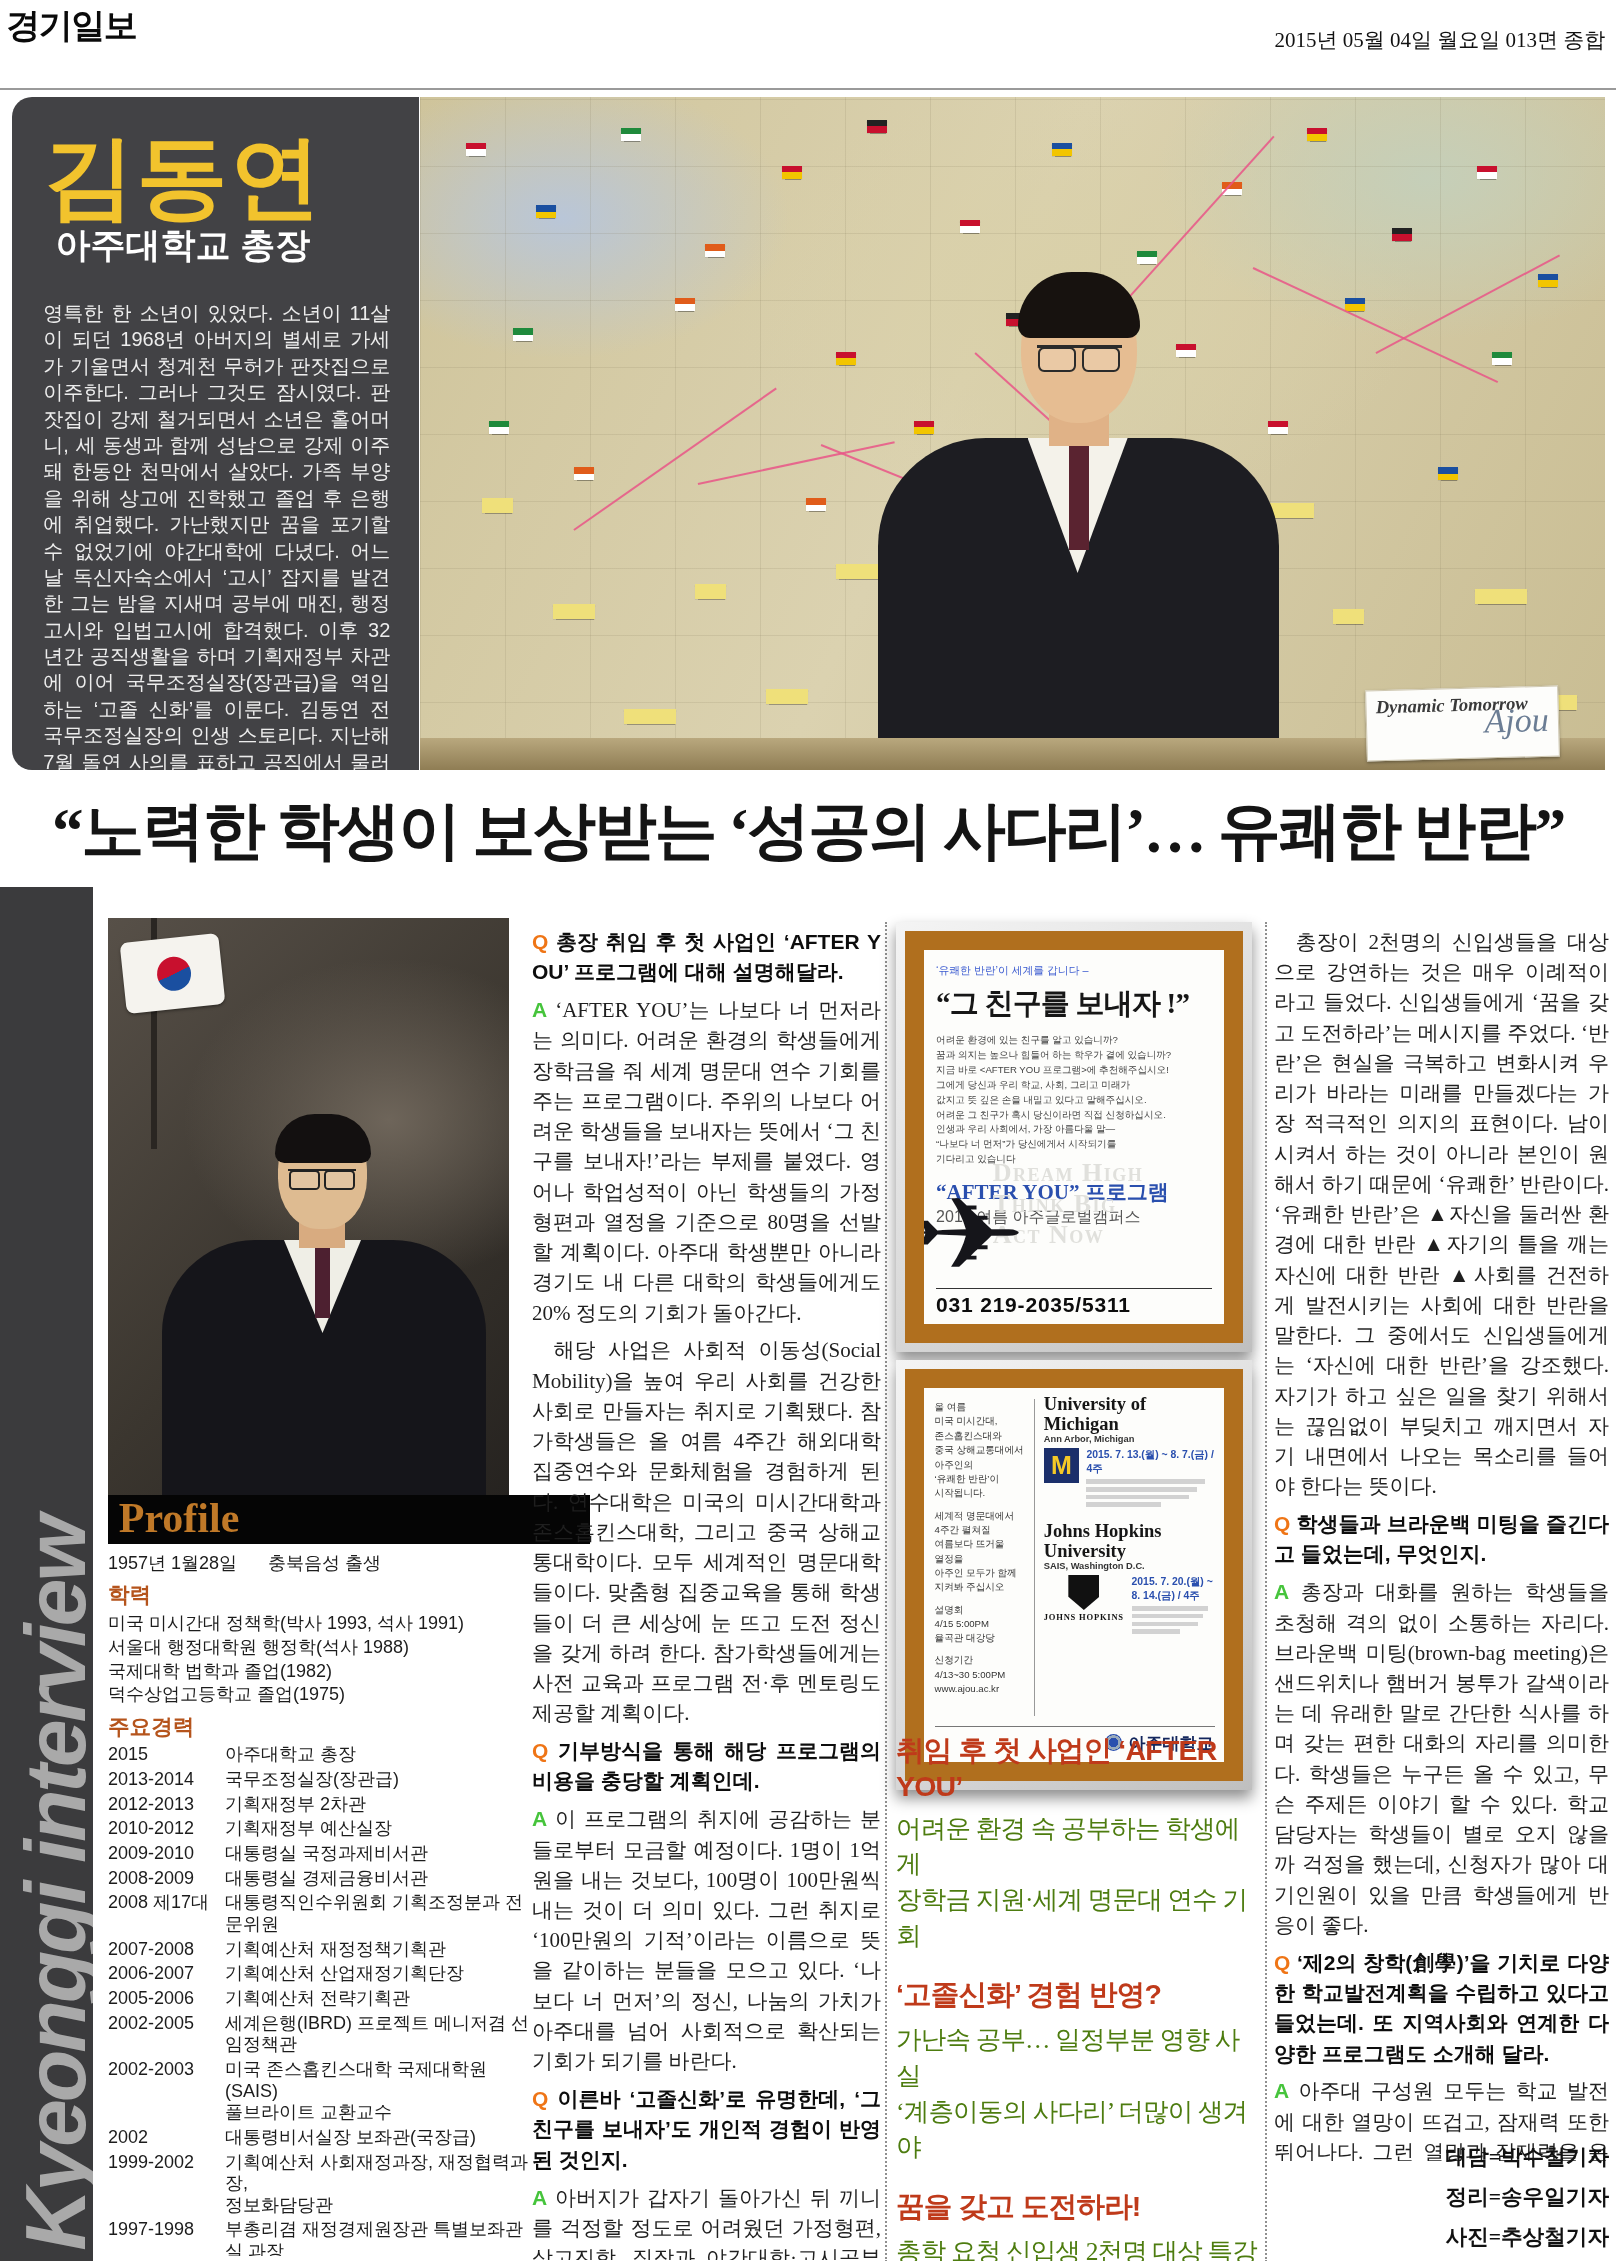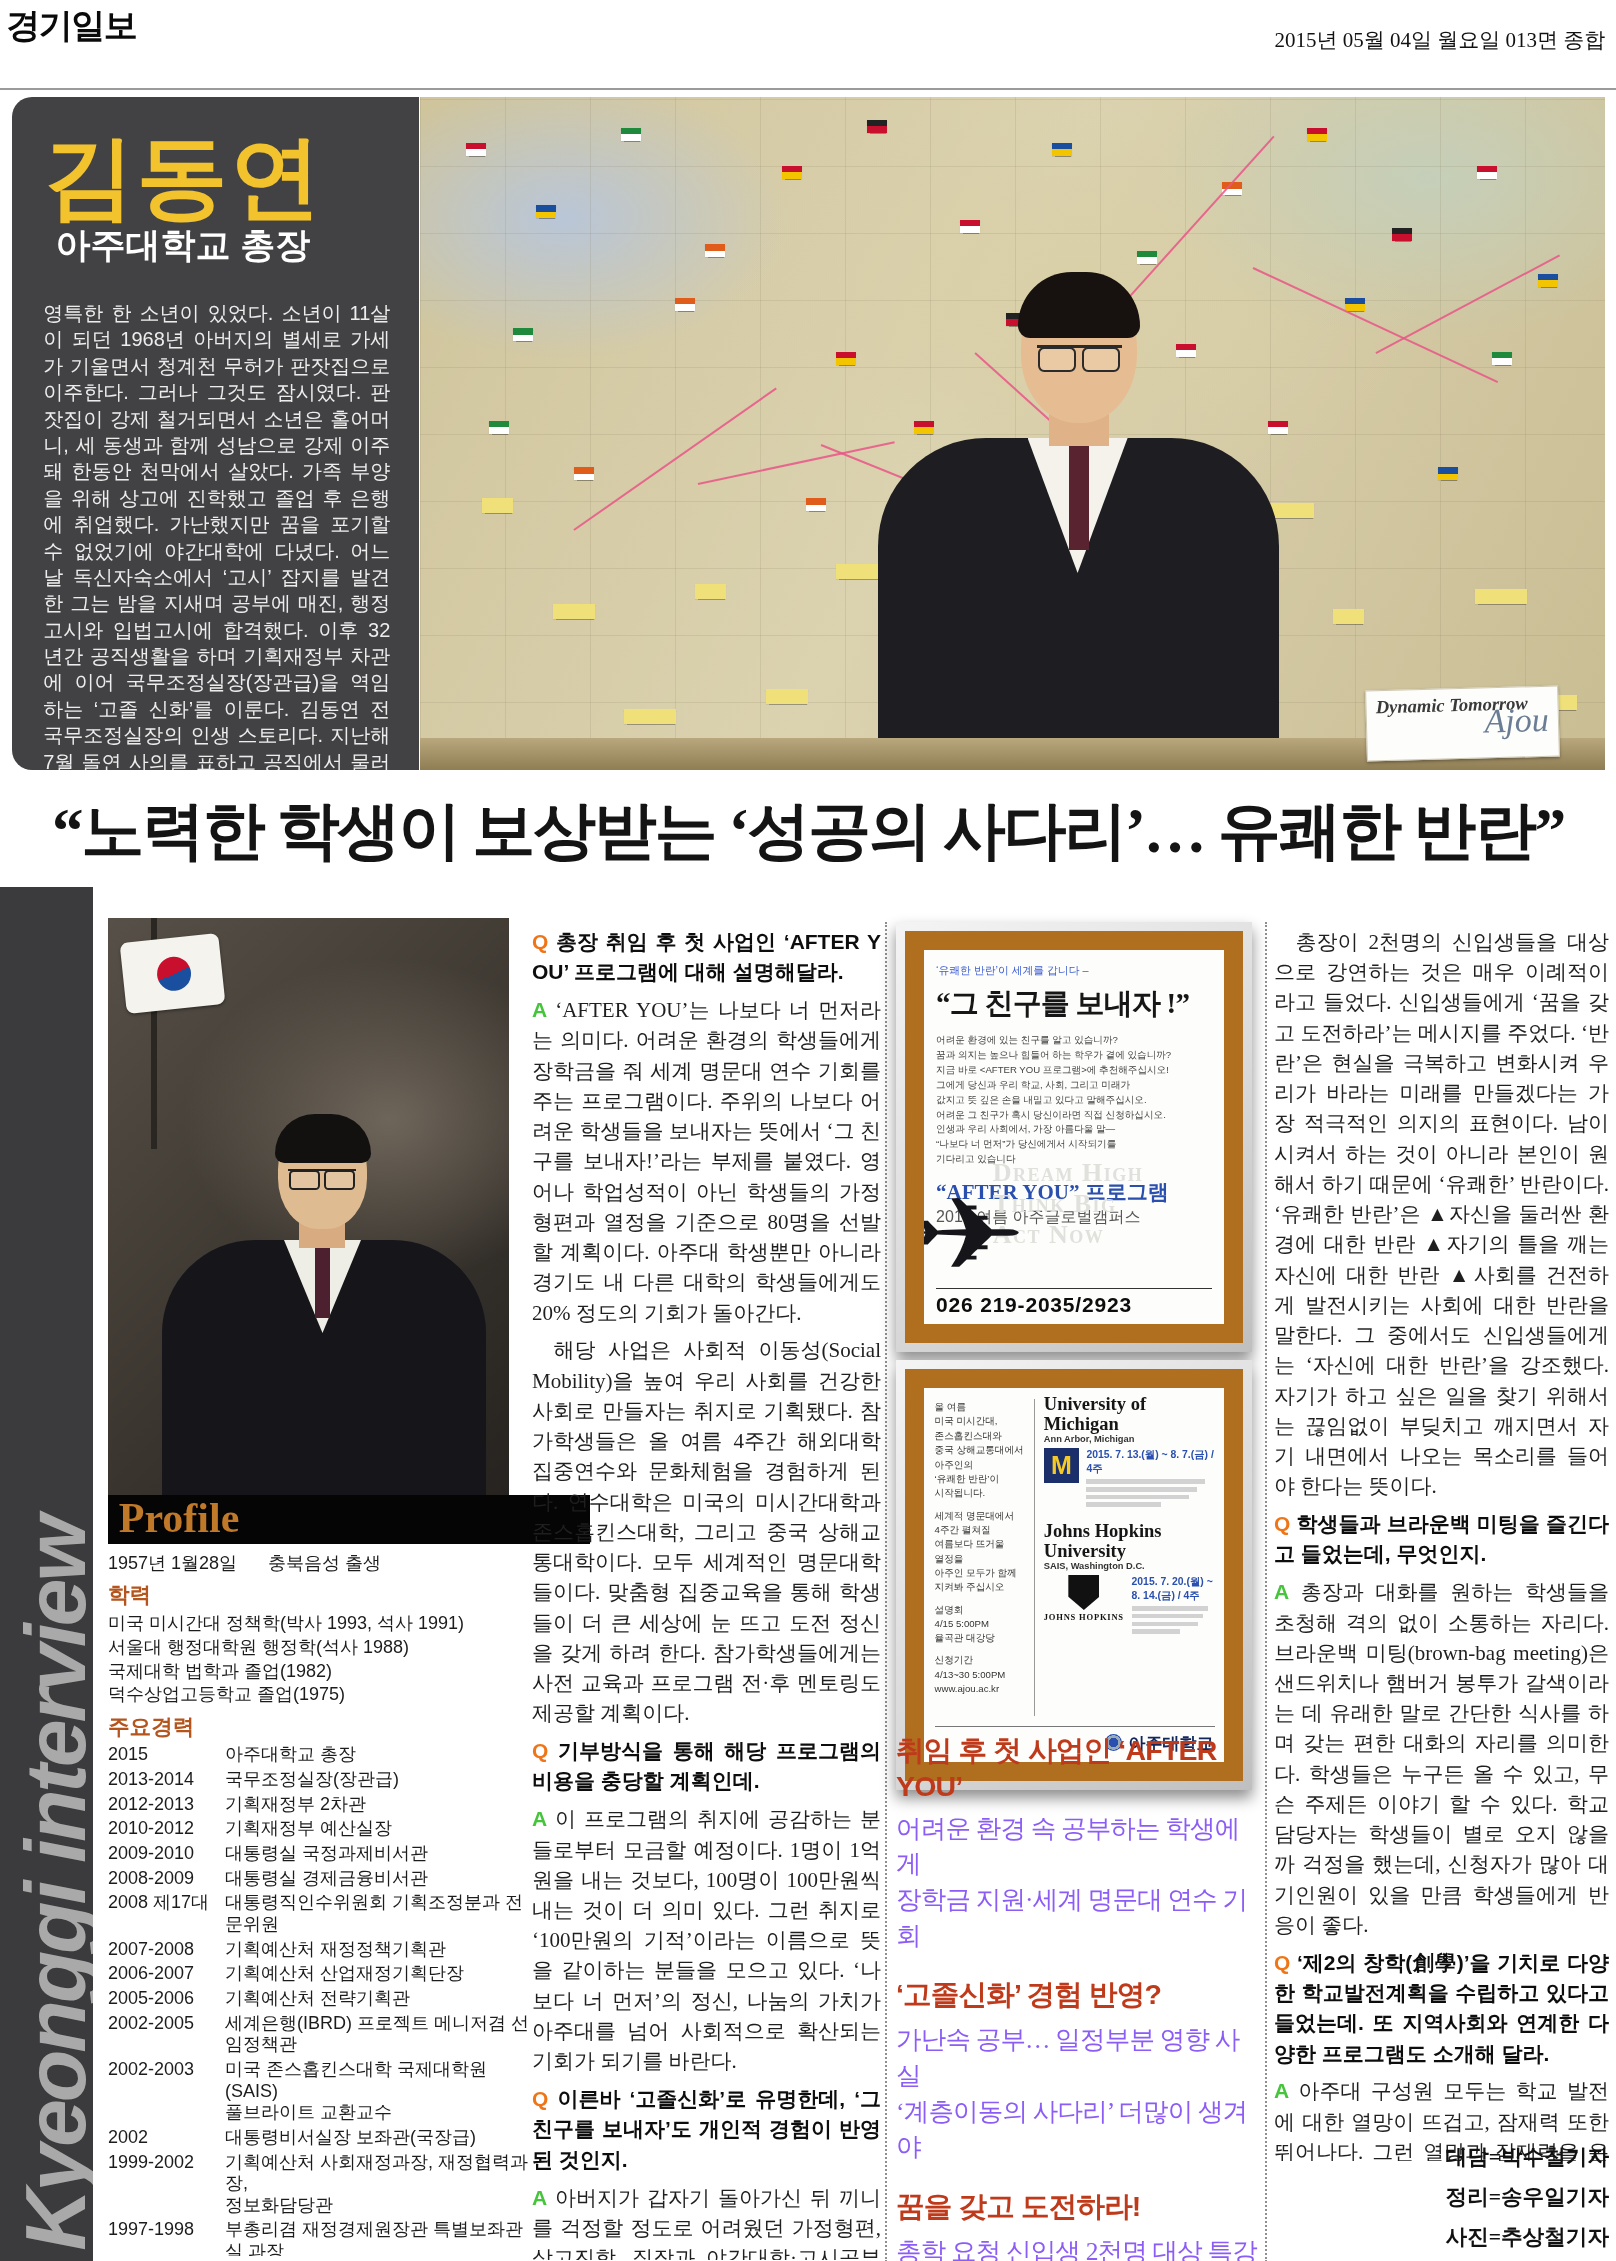--- a/index.html
+++ b/index.html
@@ -125,21 +125,21 @@
   .jhu-shield{width:31px;height:35px;background:#111;clip-path:polygon(0 0,100% 0,100% 62%,50% 100%,0 62%);margin:0 auto;}
   .jhu-word{font-family:"Liberation Serif",serif;font-weight:700;font-size:8.5px;letter-spacing:0.8px;text-align:center;margin-top:1.5px;}
   .p2-bottomline{position:absolute;left:10.8px;right:9.3px;bottom:35px;border-top:0.8px solid #777;}
   .p2-brand{position:absolute;right:10.8px;bottom:7.7px;font-weight:900;font-size:17px;color:#13265c;}
   .p2-brand:before{content:"";display:inline-block;width:17px;height:17px;border-radius:50%;
      background:radial-gradient(circle,#2a4fae 40%,#9ab 41% 60%,#2a4fae 61%);margin-right:6.2px;vertical-align:-2.3px;}
   
   .summary{position:absolute;left:896px;top:1732px;width:362px;height:529px;overflow:hidden;}
   .sum-item{margin-bottom:23px;}
   .sum-head{color:#bf3a1a;font-weight:900;font-size:28.5px;margin-bottom:7.7px;letter-spacing:-0.8px;}
-  .sum-line{font-family:"Liberation Serif",serif;font-size:25.5px;color:#8b5cf6;line-height:1.4;letter-spacing:-0.8px;}
+  .sum-line{font-family:"Liberation Serif",serif;font-size:25.5px;color:#4d7c0f;line-height:1.4;letter-spacing:-0.8px;}
   
   .credits{position:absolute;left:1274px;top:2138px;width:335px;text-align:right;
            font-family:"Liberation Serif",serif;font-weight:700;font-size:21.6px;line-height:1.85;color:#111;}
 </style>
 </head>
 <body>
 
 <div id="page">
 
   <div class="masthead-logo">경기일보</div>
@@ -362,21 +362,21 @@
           </div>
         <div class="p1-program">“AFTER YOU” 프로그램</div>
         <div class="p1-sub">2015 여름 아주글로벌캠퍼스</div>
         <div class="p1-watermark" id="p1-watermark">
             <div style="font-variant: small-caps;">Dream High</div>
             <div style="font-variant: small-caps;">Think Big</div>
             <div style="font-variant: small-caps;">Act Now</div>
           </div>
         <div class="p1-plane">✈</div>
         <div class="p1-rule"></div>
-        <div class="p1-phone">026 219-2035/2923</div>
+        <div class="p1-phone">031 219-2035/5311</div>
       </div>
     </div>
   </div>
 
   <div class="frame" id="frame2">
     <div class="mat">
       <div class="poster-inner">
         <div class="p2-left" id="p2-left">
             <div>올 여름</div>
             <div>미국 미시간대,</div>

